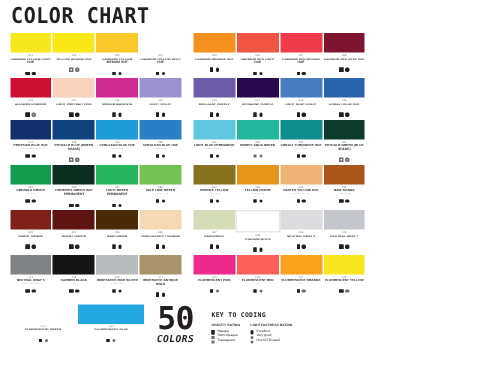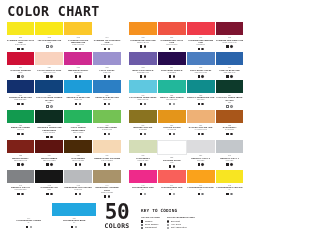--- a/index.html
+++ b/index.html
@@ -120,20 +120,21 @@
     color:#231f20;
     letter-spacing:-0.5px;
   }
   .count-lbl{
     font-family:"DejaVu Sans Mono",monospace;
     font-weight:bold;
     font-size:6.4px;
     line-height:8px;
     letter-spacing:0.3px;
     color:#231f20;
+    font-style:italic;
   }
 
   .keybox{
     flex:0 0 98px;
     padding-top:3px;
     padding-left:4px;
     box-sizing:border-box;
   }
   .key-title{
     font-family:"DejaVu Sans Mono",monospace;

